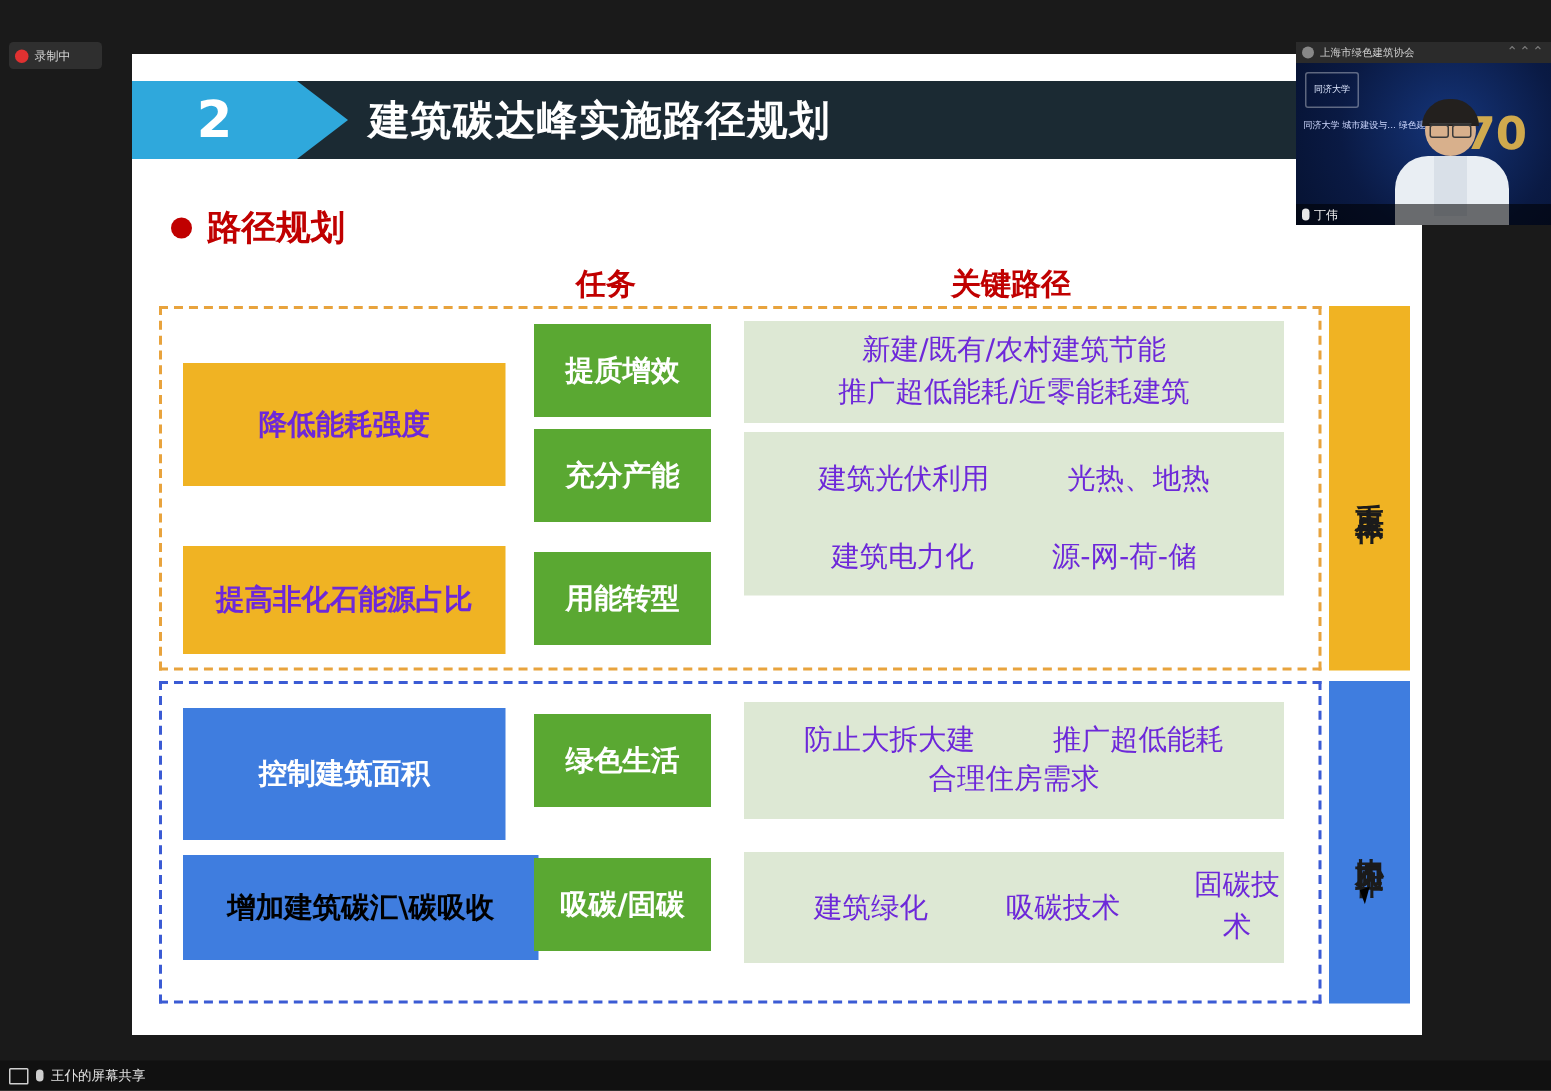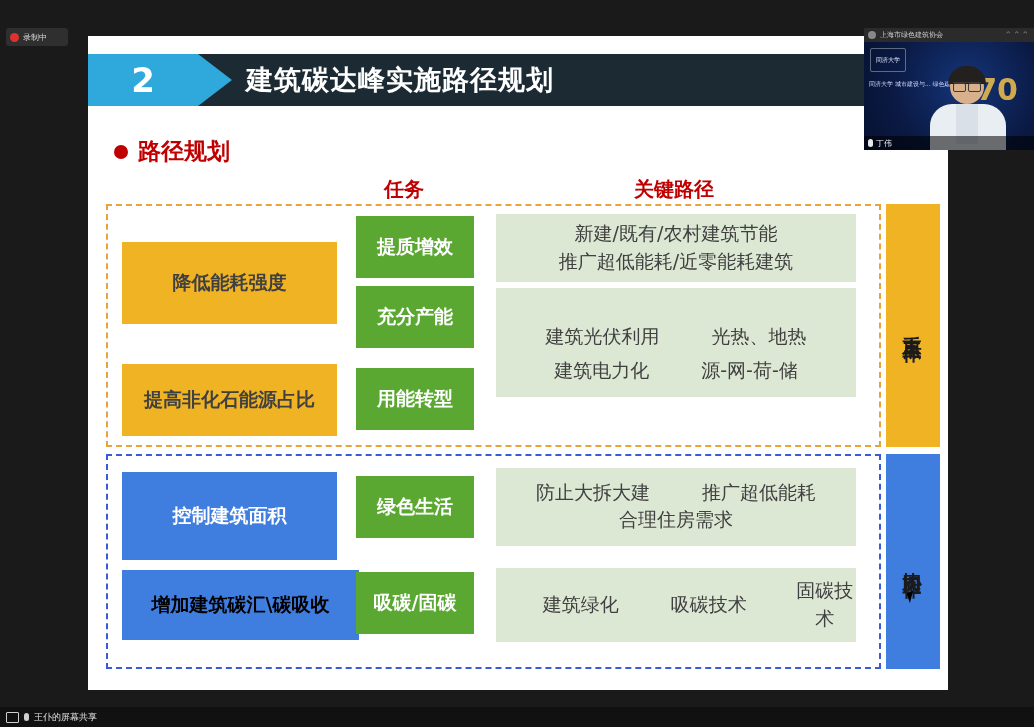--- a/index.html
+++ b/index.html
@@ -62,21 +62,21 @@
     position:absolute;width:54px;box-sizing:border-box;color:#1b1b1b;font-weight:bold;
     font-size:19px;display:flex;align-items:center;justify-content:center;
     writing-mode:vertical-rl;letter-spacing:3px;
   }
   .side.focus{left:798px;top:168px;height:243px;background:#f0b323;}
   .side.collab{left:798px;top:418px;height:215px;background:#3f7ddf;}
 
   
   .box{
     position:absolute;box-sizing:border-box;display:flex;align-items:center;
-    justify-content:center;text-align:center;font-weight:bold;color:#404040;
+    justify-content:center;text-align:center;font-weight:bold;color:#6d28d9;
   }
   .box.drv-y{background:#f0b323;font-size:19px;}
   .box.drv-b{background:#3f7ddf;font-size:19px;}
   .box.task-g{background:#5aa832;color:#ffffff;font-size:19px;}
   .box.path{background:#dde8d4;font-size:19px;font-weight:normal;}
   .path-line{display:block;line-height:1.45;}
   .path-row{display:flex;justify-content:center;gap:52px;width:100%;}
 
   
   .vid{
@@ -161,21 +161,21 @@
 
     <div class="box drv-y" style="left:34px;top:206px;width:215px;height:82px;">降低能耗强度</div>
 
     <div class="box task-g" style="left:268px;top:180px;width:118px;height:62px;">提质增效</div>
     <div class="box path" style="left:408px;top:178px;width:360px;height:68px;flex-direction:column;">
       <span class="path-line">新建/既有/农村建筑节能</span>
       <span class="path-line">推广超低能耗/近零能耗建筑</span>
     </div>
 
     <div class="box task-g" style="left:268px;top:250px;width:118px;height:62px;">充分产能</div>
-    <div class="box path" style="left:408px;top:252px;width:360px;height:62px;align-items:flex-end;">
+    <div class="box path" style="left:408px;top:252px;width:360px;height:62px;">
       <span class="path-row">
         <span>建筑光伏利用</span>
         <span>光热、地热</span>
       </span>
     </div>
 
     <div class="box drv-y" style="left:34px;top:328px;width:215px;height:72px;">提高非化石能源占比</div>
     <div class="box task-g" style="left:268px;top:332px;width:118px;height:62px;">用能转型</div>
     <div class="box path" style="left:408px;top:309px;width:360px;height:52px;">
       <span class="path-row">

